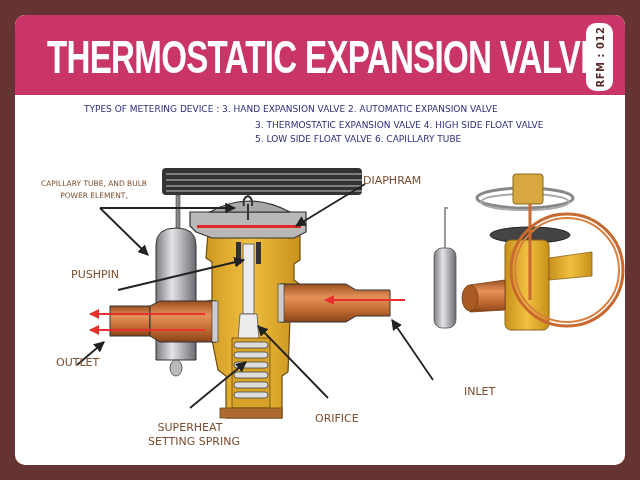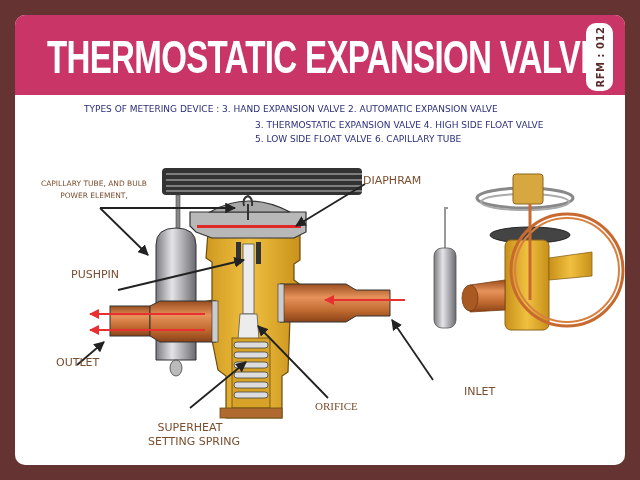--- a/index.html
+++ b/index.html
@@ -166,17 +166,17 @@
 </svg>
 
 <div class="label small" style="left:28px; top:178px; width:132px;">
   <div>CAPILLARY TUBE, AND BULB</div>
   <div>POWER ELEMENT,</div>
 </div>
 <div class="label" style="left:363px; top:174px;">DIAPHRAM</div>
 <div class="label" style="left:71px; top:268px;">PUSHPIN</div>
 <div class="label" style="left:56px; top:356px;">OUTLET</div>
 <div class="label" style="left:423px; top:385px;padding-left:41px;">INLET</div>
-<div class="label" style="left:315px; top:400px;font-family:Liberation Serif, serif;">ORIFICE</div>
+<div class="label" style="left:315px; top:412px;">ORIFICE</div>
 <div class="label center" style="left:148px; top:412px; width:84px;margin-top:9px;">
   <div>SUPERHEAT</div>
   <div>SETTING SPRING</div>
 </div>
 
 </body></html>

